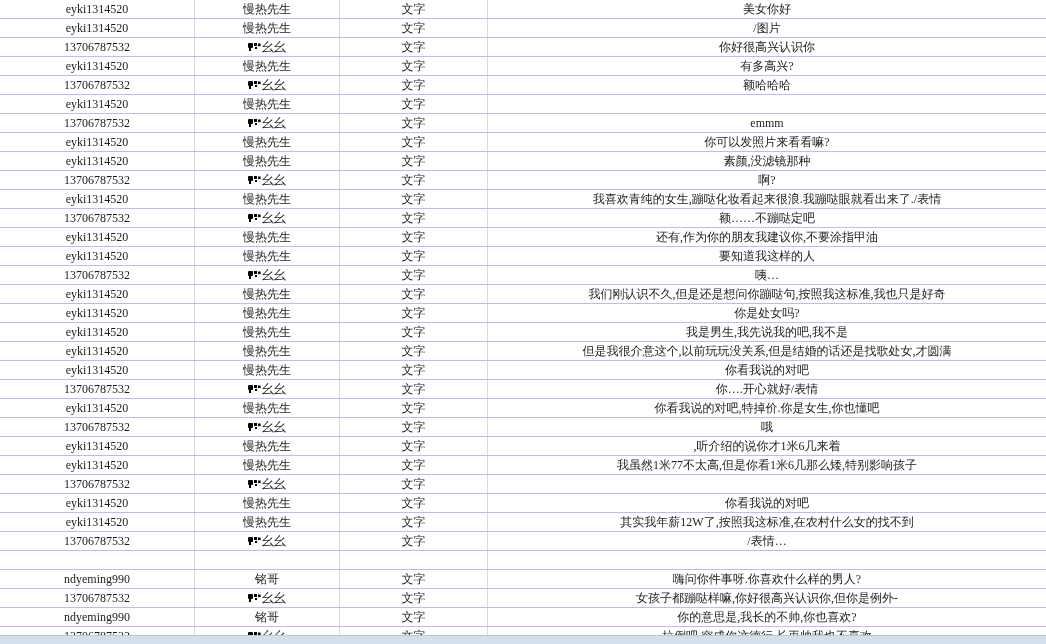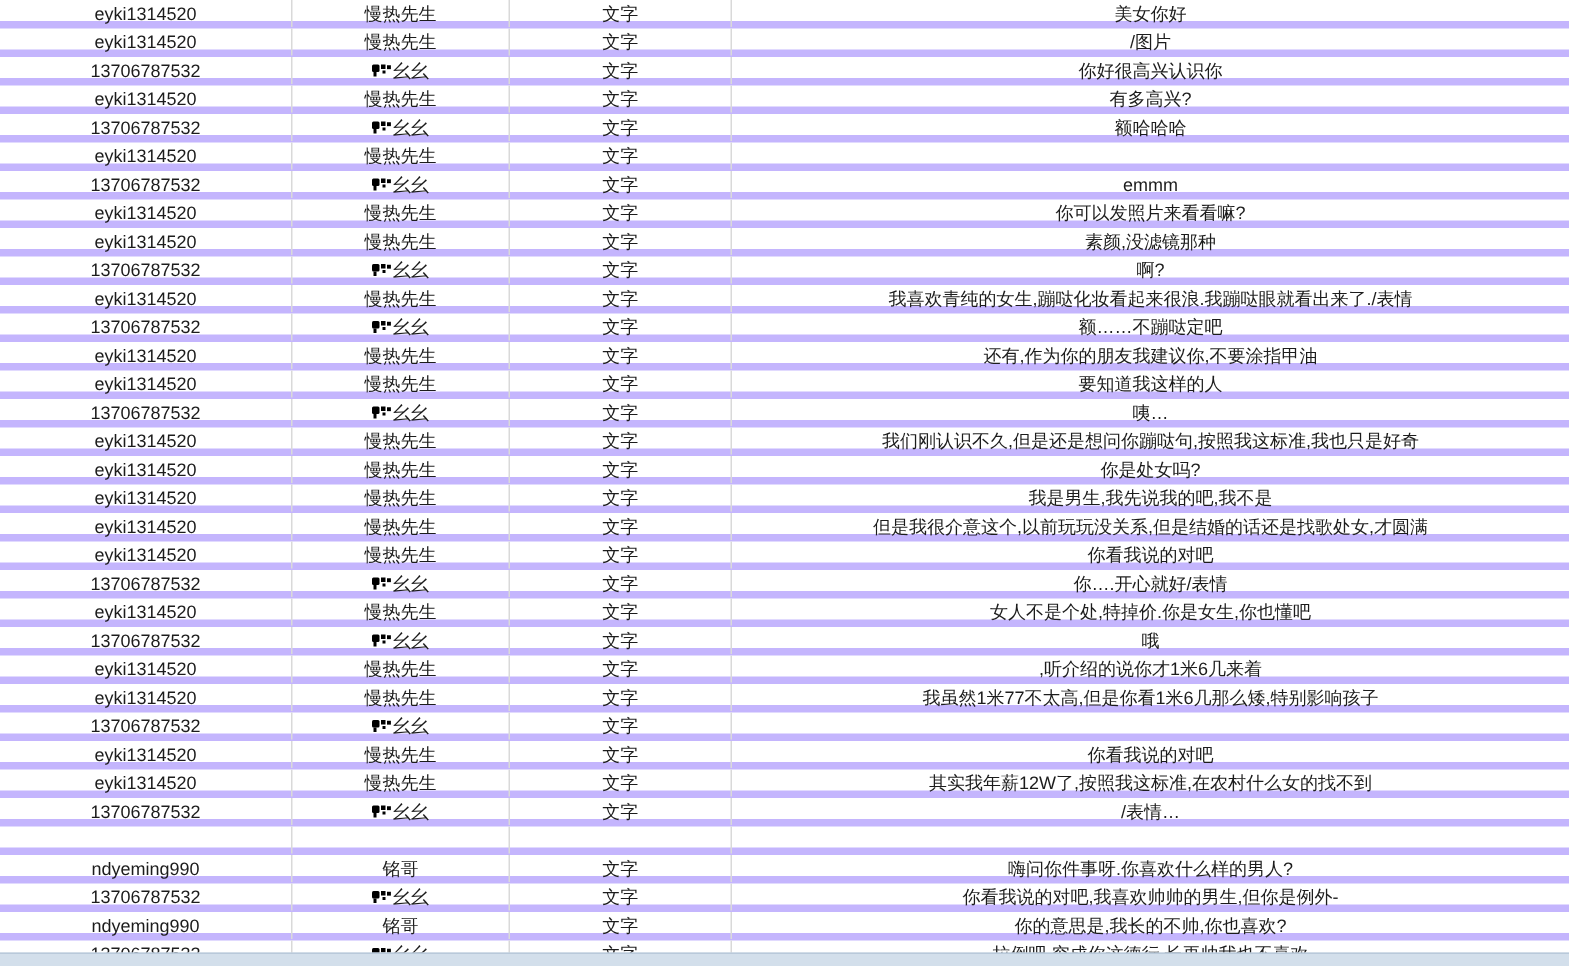--- a/index.html
+++ b/index.html
@@ -19,21 +19,22 @@
     position: absolute;
     top: 0;
     left: 0;
     width: 1046px;
   }
   .row {
     display: grid;
     grid-template-columns: 195px 145px 148px 1fr;
     height: 19px;
     box-sizing: border-box;
-    border-bottom: 5px solid #c4b5fd;
+    border-bottom: 1px solid #c4b5fd;
+    font-family: Liberation Serif, serif;
   }
   .cell {
     box-sizing: border-box;
     height: 18px;
     line-height: 18px;
     font-size: 12px;
     color: #1c1c1c;
     text-align: center;
     white-space: nowrap;
     overflow: hidden;
@@ -226,21 +227,21 @@
               <rect x="10" y="1.5" width="2.6" height="2.6"></rect>
               <rect x="7" y="5" width="2" height="2"></rect>
             </svg></span><span>幺幺</span></div>
         <div class="cell c3">文字</div>
         <div class="cell c4">你….开心就好/表情</div>
       </div>
       <div class="row">
         <div class="cell c1">eyki1314520</div>
         <div class="cell c2"><span>慢热先生</span></div>
         <div class="cell c3">文字</div>
-        <div class="cell c4">女人不是个处,特掉价.你是女生,你也懂吧</div>
+        <div class="cell c4">你看我说的对吧,特掉价.你是女生,你也懂吧</div>
       </div>
       <div class="row">
         <div class="cell c1">13706787532</div>
         <div class="cell c2"><span class="nick-icon"><svg viewBox="0 0 13 10" width="13" height="10" xmlns="http://www.w3.org/2000/svg" fill="#000000">
               <rect x="0" y="1" width="5" height="5" rx="1"></rect>
               <rect x="1" y="6" width="2" height="3"></rect>
               <rect x="6" y="1" width="3" height="3"></rect>
               <rect x="10" y="1.5" width="2.6" height="2.6"></rect>
               <rect x="7" y="5" width="2" height="2"></rect>
             </svg></span><span>幺幺</span></div>
@@ -309,21 +310,21 @@
       <div class="row">
         <div class="cell c1">13706787532</div>
         <div class="cell c2"><span class="nick-icon"><svg viewBox="0 0 13 10" width="13" height="10" xmlns="http://www.w3.org/2000/svg" fill="#000000">
               <rect x="0" y="1" width="5" height="5" rx="1"></rect>
               <rect x="1" y="6" width="2" height="3"></rect>
               <rect x="6" y="1" width="3" height="3"></rect>
               <rect x="10" y="1.5" width="2.6" height="2.6"></rect>
               <rect x="7" y="5" width="2" height="2"></rect>
             </svg></span><span>幺幺</span></div>
         <div class="cell c3">文字</div>
-        <div class="cell c4">你看我说的对吧,我喜欢帅帅的男生,但你是例外-</div>
+        <div class="cell c4">女孩子都蹦哒样嘛,你好很高兴认识你,但你是例外-</div>
       </div>
       <div class="row">
         <div class="cell c1">ndyeming990</div>
         <div class="cell c2"><span>铭哥</span></div>
         <div class="cell c3">文字</div>
         <div class="cell c4">你的意思是,我长的不帅,你也喜欢?</div>
       </div>
       <div class="row">
         <div class="cell c1">13706787532</div>
         <div class="cell c2"><span class="nick-icon"><svg viewBox="0 0 13 10" width="13" height="10" xmlns="http://www.w3.org/2000/svg" fill="#000000">

